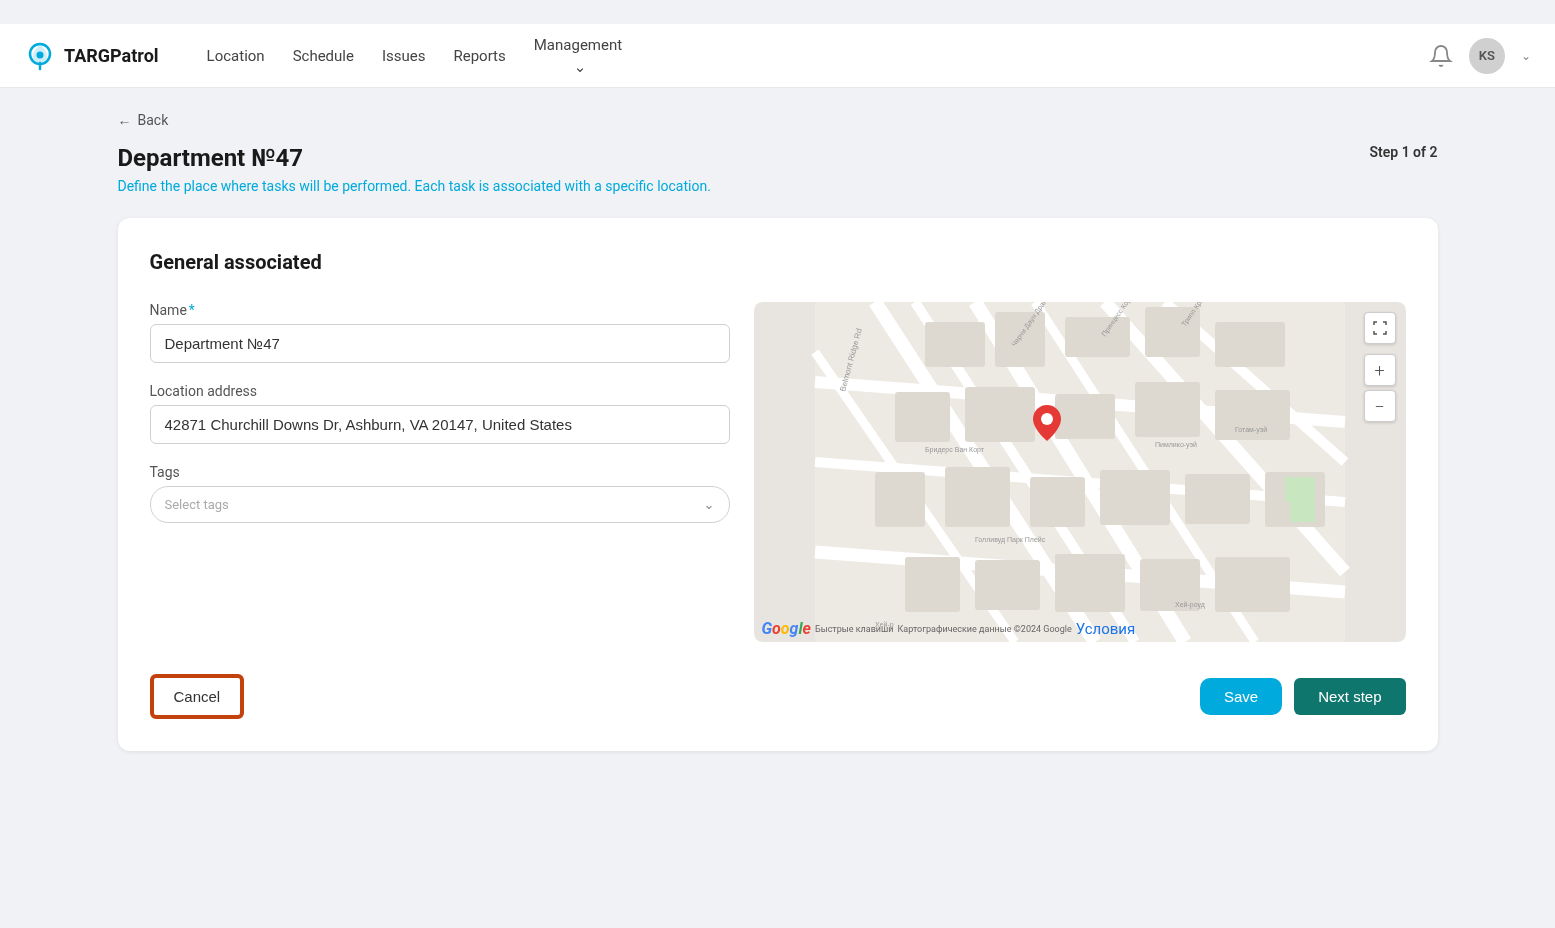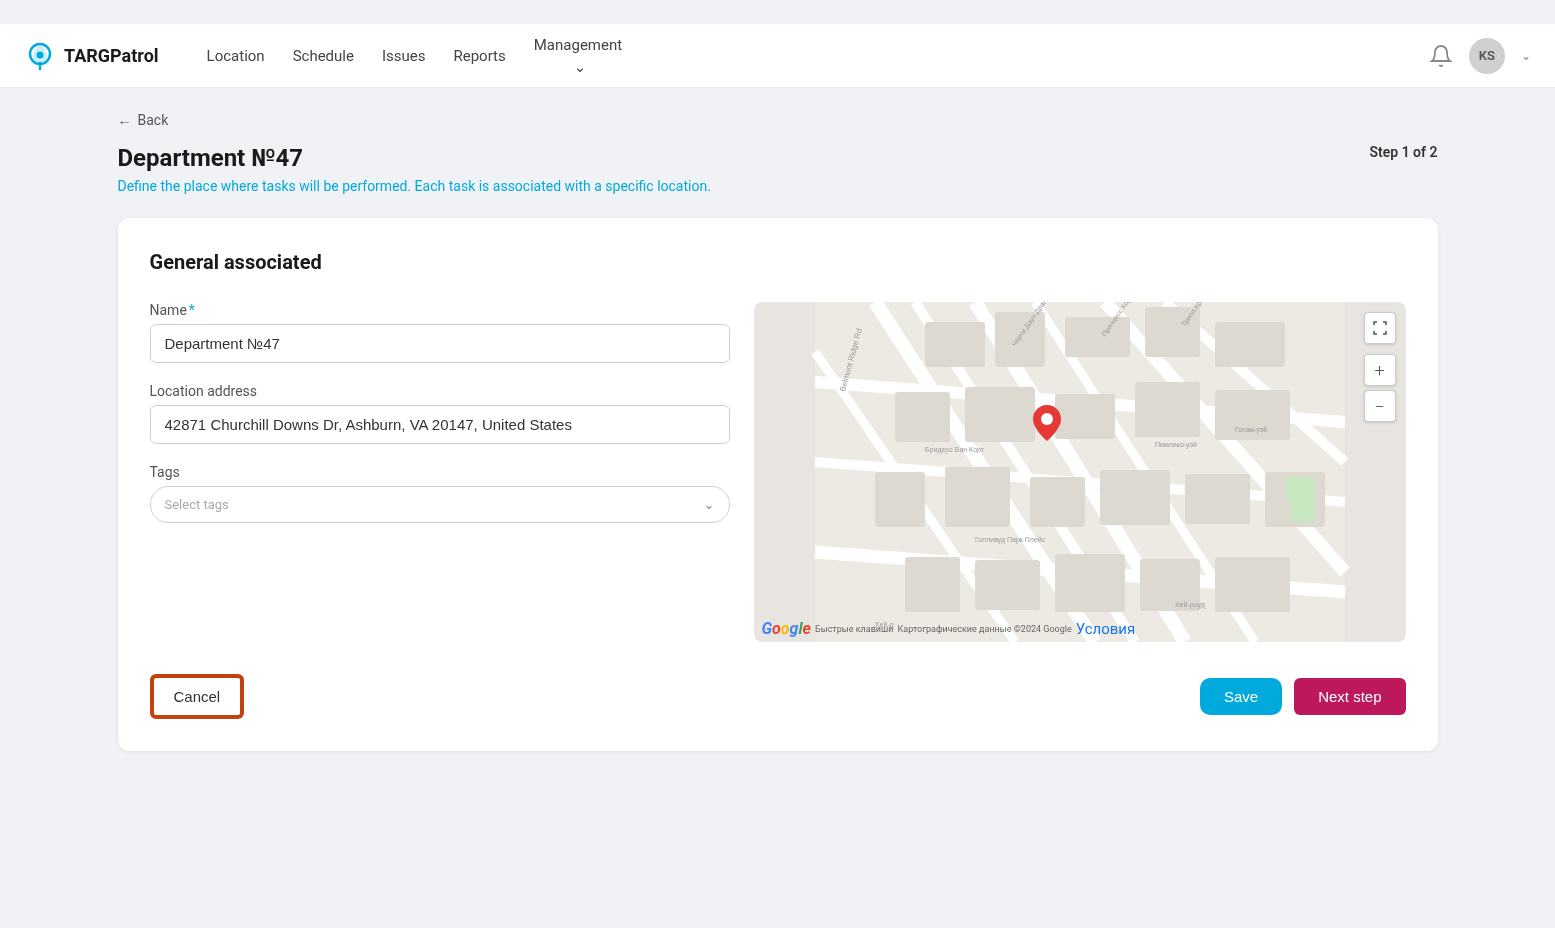--- a/index.html
+++ b/index.html
@@ -282,21 +282,21 @@
       background: #00aadc;
       color: #fff;
       border: none;
       border-radius: 10px;
       font-size: 15px;
       font-weight: 500;
       cursor: pointer;
     }
     .btn-next {
       padding: 10px 24px;
-      background: #be185d;
+      background: #0f766e;
       color: #fff;
       border: none;
       border-radius: 6px;
       font-size: 15px;
       font-weight: 500;
       cursor: pointer;
     }
   </style>
 </head>
 <body>

